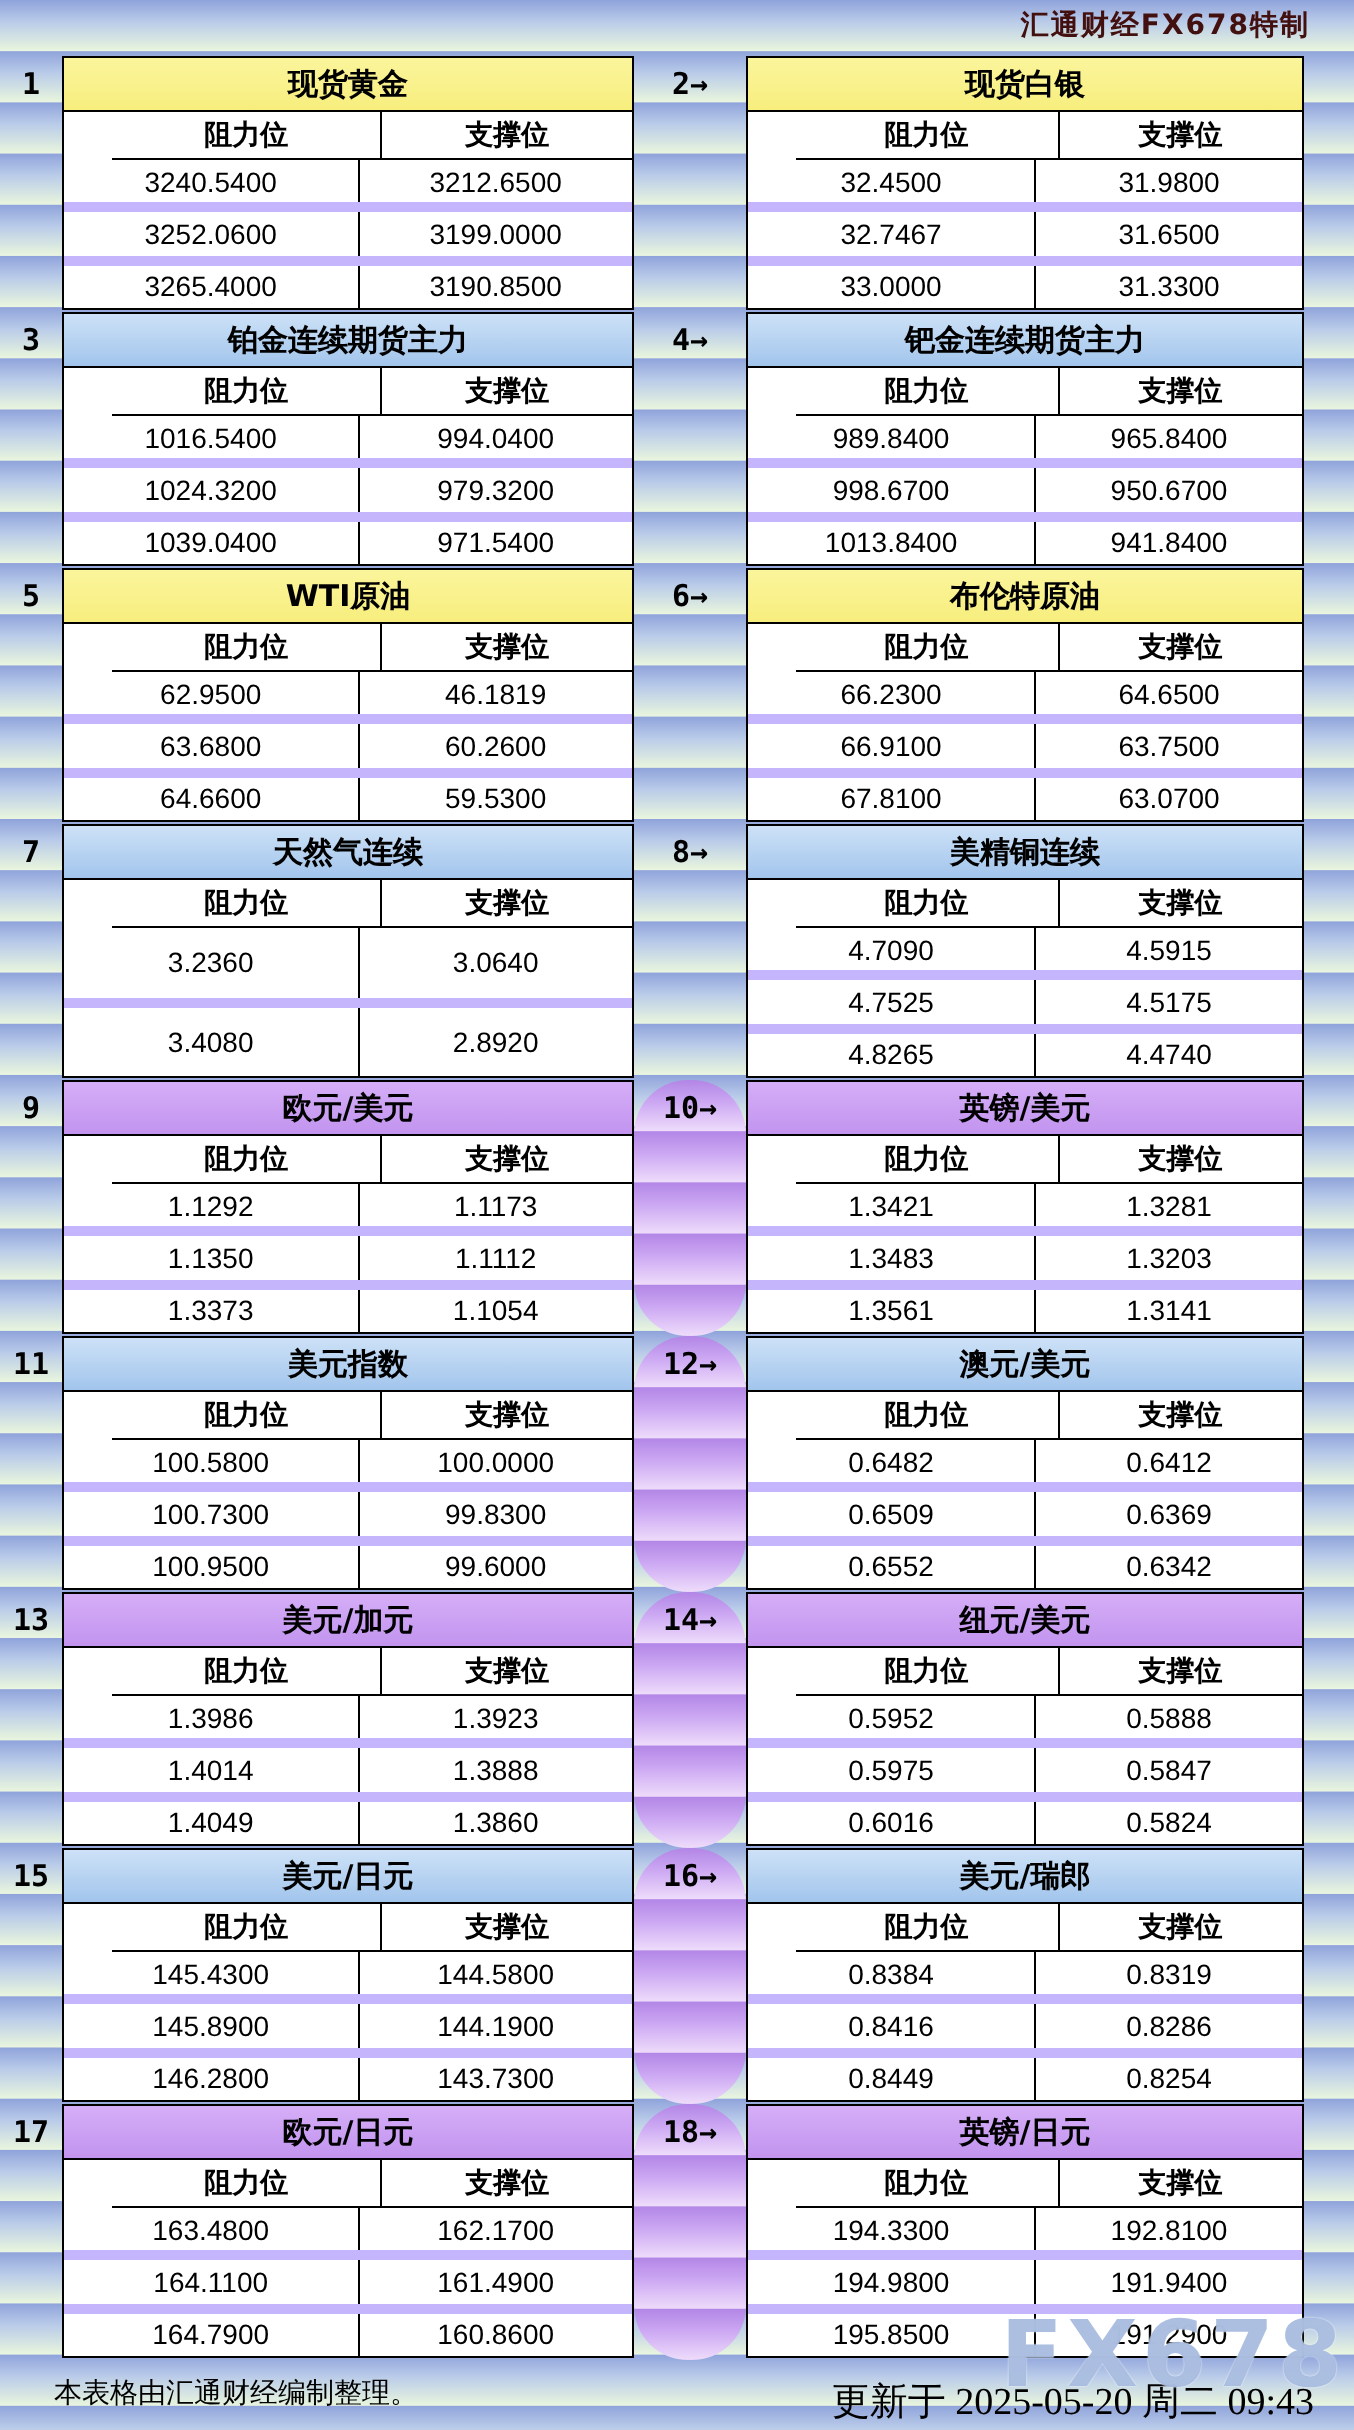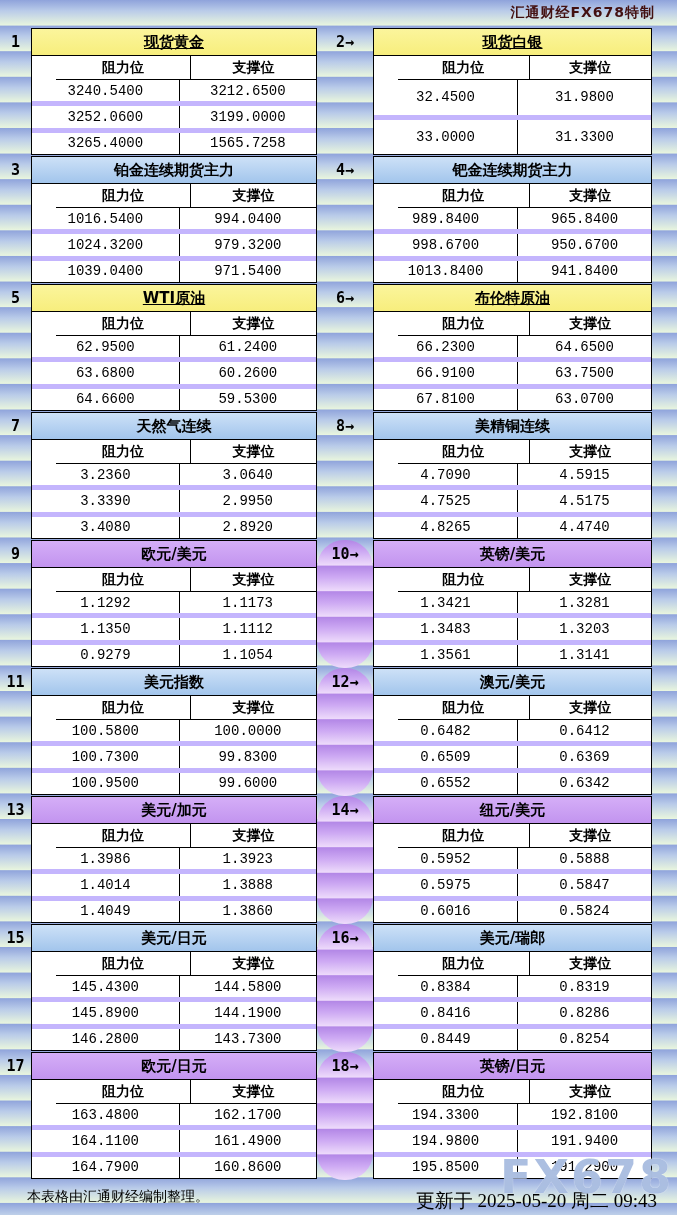--- a/index.html
+++ b/index.html
@@ -34,26 +34,26 @@
     background:#fff; border:1px solid #000; height:127px;
     display:flex; flex-direction:column;
   }
   .block.left { grid-column:2; }
   .block.right { grid-column:4; }
   .t-title {
     height:27px; flex:0 0 27px; border-bottom:1px solid #000;
     display:flex; align-items:center; justify-content:center;
     font-weight:bold; font-size:15px;
   }
-  .scheme-yellow .t-title { background:linear-gradient(180deg,#fbf59c 0%,#f7ee7d 100%);text-decoration:underline; }
+  .scheme-yellow .t-title { background:linear-gradient(180deg,#fbf59c 0%,#f7ee7d 100%); }
   .scheme-blue   .t-title { background:linear-gradient(180deg,#cde1f7 0%,#a2c5ec 100%); }
   .scheme-purple .t-title { background:linear-gradient(180deg,#d5aef7 0%,#c294ef 100%); }
   .sub, .vrow { display:grid; grid-template-columns:52% 48%; }
   .sub { flex:0 0 24px; border-bottom:1px solid #000; font-weight:bold; font-size:14px;margin-left:24px; }
-  .vrow { flex:1 1 auto; font-size:14px; font-family:Liberation Mono, monospace; }
+  .vrow { flex:1 1 auto; font-size:14px; font-family:Liberation Sans, sans-serif; }
   .vrow + .vrow { border-top:5px solid #c4b5fd; }
   .sub > div, .vrow > div { display:flex; align-items:center; justify-content:center; }
   .sub > div:first-child, .vrow > div:first-child { border-right:1px solid #000; }
   .footer { position:absolute; left:0; top:1180px; width:677px; height:35px;font-family:Liberation Serif, serif; }
   .footer-left  { position:absolute; left:27px;  top:8px; font-size:14px; white-space:nowrap; }
   .footer-right { position:absolute; right:20px; top:8px; font-size:19px; white-space:nowrap; }
   .watermark {
     position:absolute; top:1138px; right:4px; z-index:5;
     font-size:46px; font-weight:bold; letter-spacing:2px;
     color:rgba(158,180,220,0.85); text-shadow:0 0 1px rgba(255,255,255,0.9);
@@ -83,39 +83,43 @@
       <div class="vrow">
         <div>3240.5400</div>
         <div>3212.6500</div>
       </div>
       <div class="vrow">
         <div>3252.0600</div>
         <div>3199.0000</div>
       </div>
       <div class="vrow">
         <div>3265.4000</div>
-        <div>1565.7258</div>
+        <div>3190.8500</div>
       </div>
     </div>
 
     <div class="mid">
       <div class="mid-label">2→</div>
     </div>
 
     <div class="block right">
       <div class="t-title">现货白银</div>
       <div class="sub">
         <div>阻力位</div>
         <div>支撑位</div>
       </div>
       <div class="vrow">
         <div>32.4500</div>
         <div>31.9800</div>
       </div>
       <div class="vrow">
+        <div>32.7467</div>
+        <div>31.6500</div>
+      </div>
+      <div class="vrow">
         <div>33.0000</div>
         <div>31.3300</div>
       </div>
     </div>
 
     <div></div>
   </div>
 
   <div class="pair scheme-blue">
     <div class="rail-num">3</div>
@@ -171,21 +175,21 @@
     <div class="rail-num">5</div>
 
     <div class="block left">
       <div class="t-title">WTI原油</div>
       <div class="sub">
         <div>阻力位</div>
         <div>支撑位</div>
       </div>
       <div class="vrow">
         <div>62.9500</div>
-        <div>61.2400</div>
+        <div>46.1819</div>
       </div>
       <div class="vrow">
         <div>63.6800</div>
         <div>60.2600</div>
       </div>
       <div class="vrow">
         <div>64.6600</div>
         <div>59.5300</div>
       </div>
     </div>
@@ -224,24 +228,20 @@
       <div class="t-title">天然气连续</div>
       <div class="sub">
         <div>阻力位</div>
         <div>支撑位</div>
       </div>
       <div class="vrow">
         <div>3.2360</div>
         <div>3.0640</div>
       </div>
       <div class="vrow">
-        <div>3.3390</div>
-        <div>2.9950</div>
-      </div>
-      <div class="vrow">
         <div>3.4080</div>
         <div>2.8920</div>
       </div>
     </div>
 
     <div class="mid">
       <div class="mid-label">8→</div>
     </div>
 
     <div class="block right">
@@ -278,21 +278,21 @@
       </div>
       <div class="vrow">
         <div>1.1292</div>
         <div>1.1173</div>
       </div>
       <div class="vrow">
         <div>1.1350</div>
         <div>1.1112</div>
       </div>
       <div class="vrow">
-        <div>0.9279</div>
+        <div>1.3373</div>
         <div>1.1054</div>
       </div>
     </div>
 
     <div class="mid">
       <div class="mid-label">10→</div>
     </div>
 
     <div class="block right">
       <div class="t-title">英镑/美元</div>

